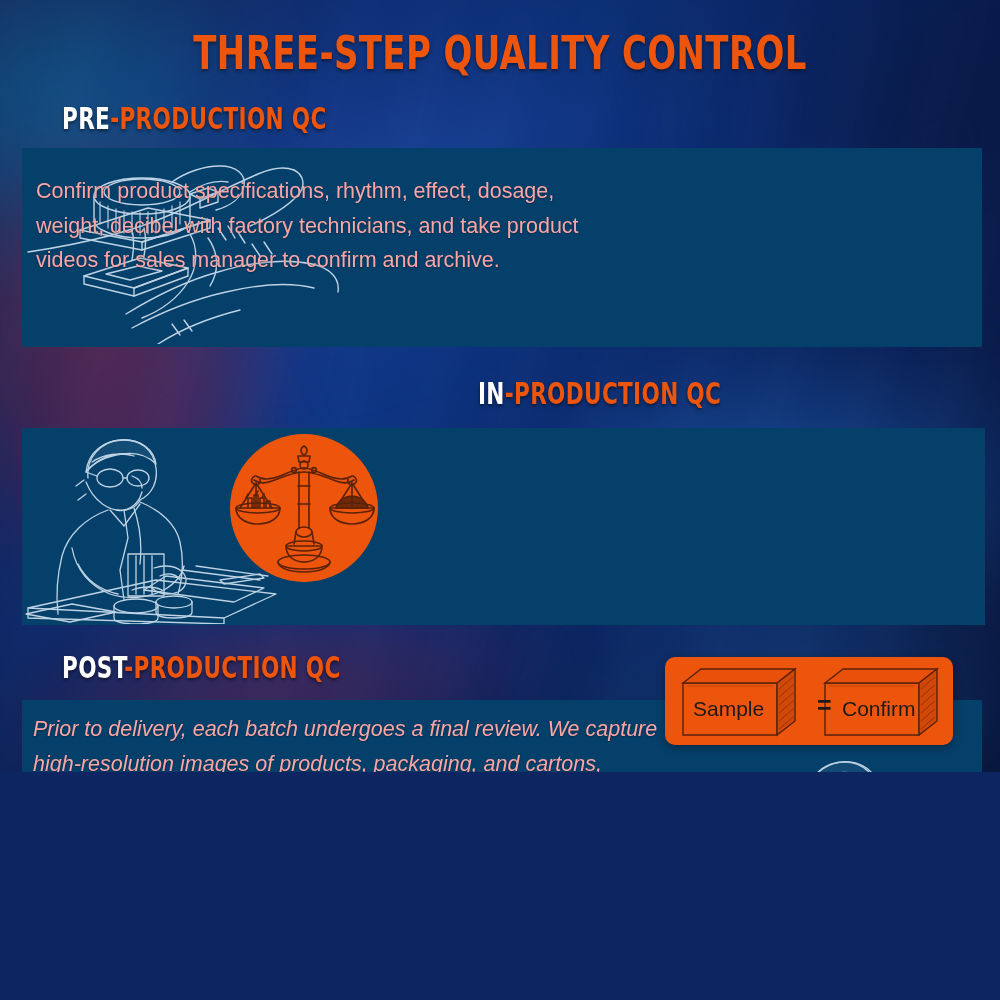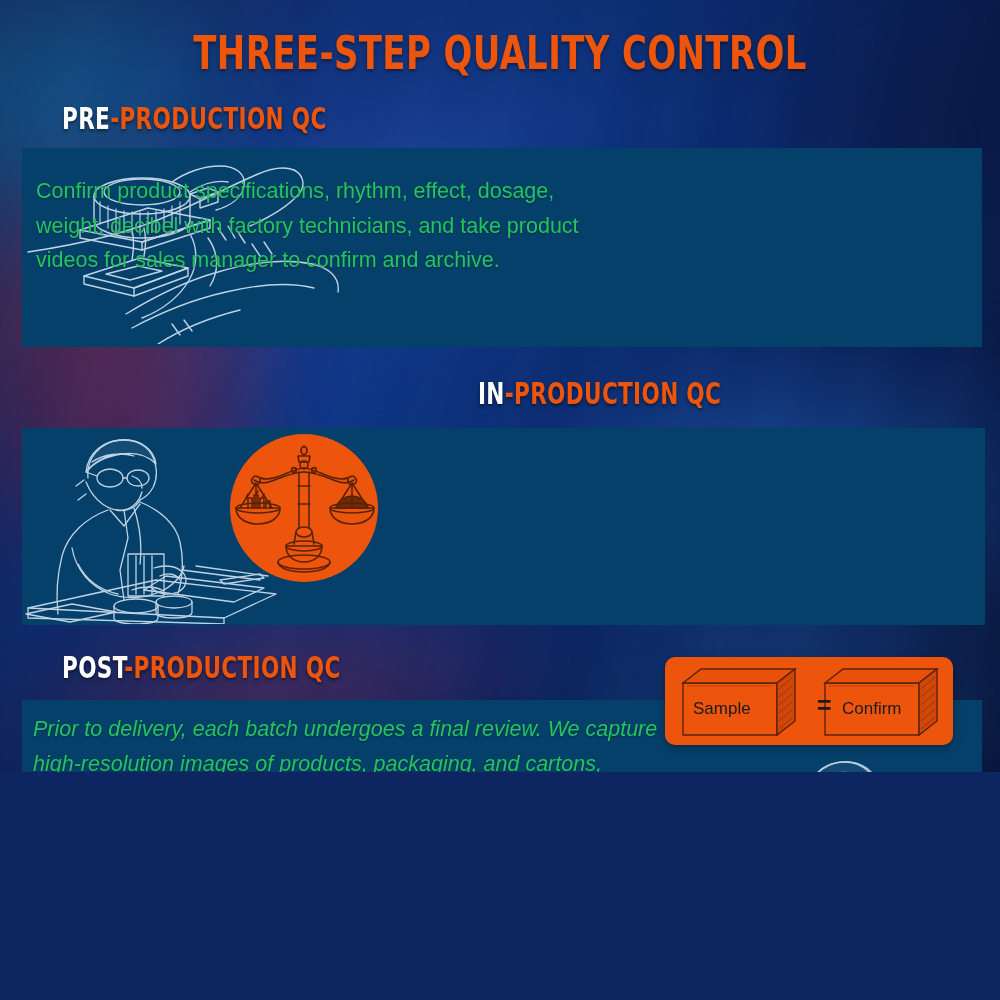--- a/index.html
+++ b/index.html
@@ -63,41 +63,41 @@
   #head2{left:478px;top:379px;transform-origin:0 50%;}
   #head3{left:62px;top:653px;transform-origin:0 50%;}
 
   
   .panel{position:absolute;background:#05406B;overflow:hidden;}
   #panel1{left:22px;top:148px;width:960px;height:199px;}
   #panel2{left:22px;top:428px;width:963px;height:197px;}
   #panel3{left:22px;top:700px;width:960px;height:280px;font-style:italic;}
 
   .body-text{
-    position:absolute;color:#22c55e;font-size:21.5px;line-height:34.5px;
+    position:absolute;color:#fca5a5;font-size:21.5px;line-height:34.5px;
     font-family:"Liberation Sans", sans-serif;
     text-shadow:0 1px 2px rgba(0,0,0,.35);
   }
 
   
   .ill{position:absolute;}
   #ill1{left:660px;top:150px;width:320px;height:196px;}
 
   
   #scale-badge{position:absolute;left:228px;top:434px;width:152px;height:148px;}
 
   
   #sample-badge{
     position:absolute;left:665px;top:657px;width:288px;height:88px;
     background:#EE550C;border-radius:10px;
     box-shadow:0 3px 8px rgba(0,0,0,.35);
   }
   #sample-badge .boxwrap{position:absolute;inset:0;}
   .badge-label{
-    position:absolute;color:#1b1b1b;font-size:17px;line-height:21px;
+    position:absolute;color:#1b1b1b;font-size:21px;line-height:21px;
     font-family:"Liberation Sans", sans-serif;white-space:nowrap;
   }
   #lbl-sample{left:28px;top:41px;}
   #lbl-equals{left:152px;top:38px;font-size:25px;font-weight:700;}
   #lbl-product{left:177px;top:41px;}
 </style>
 </head>
 <body>
 
 <div id="stage">

